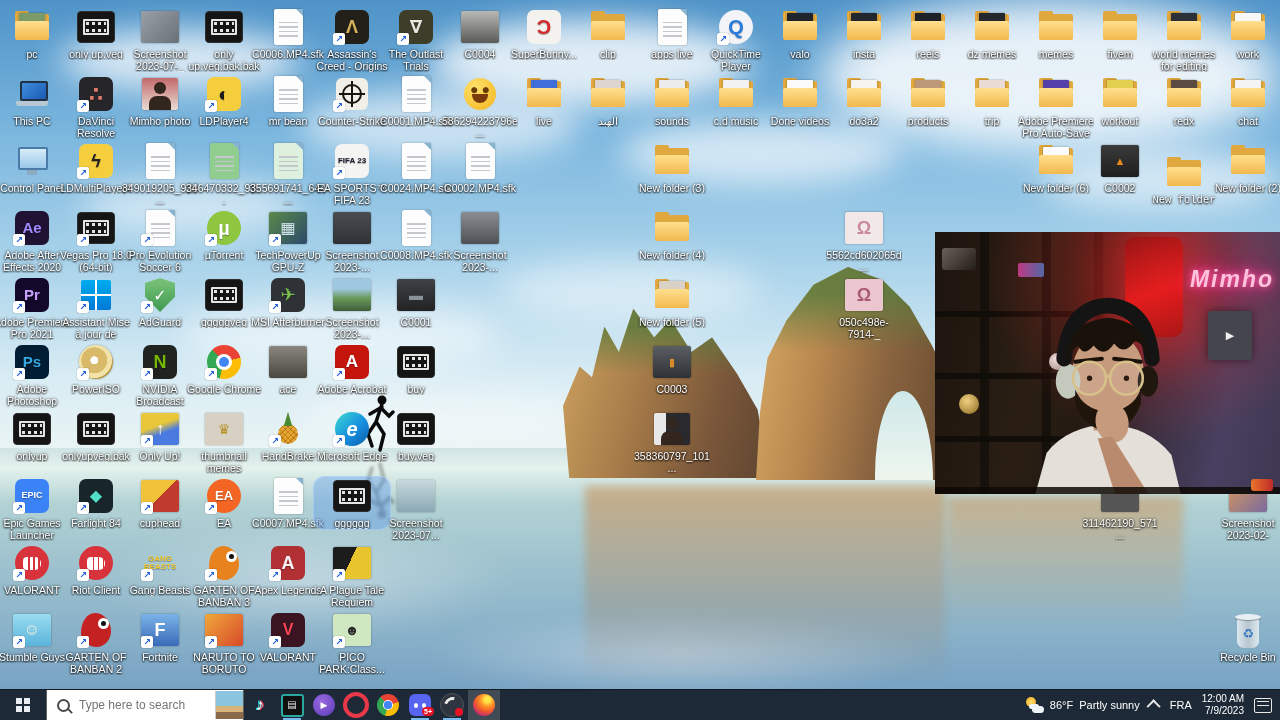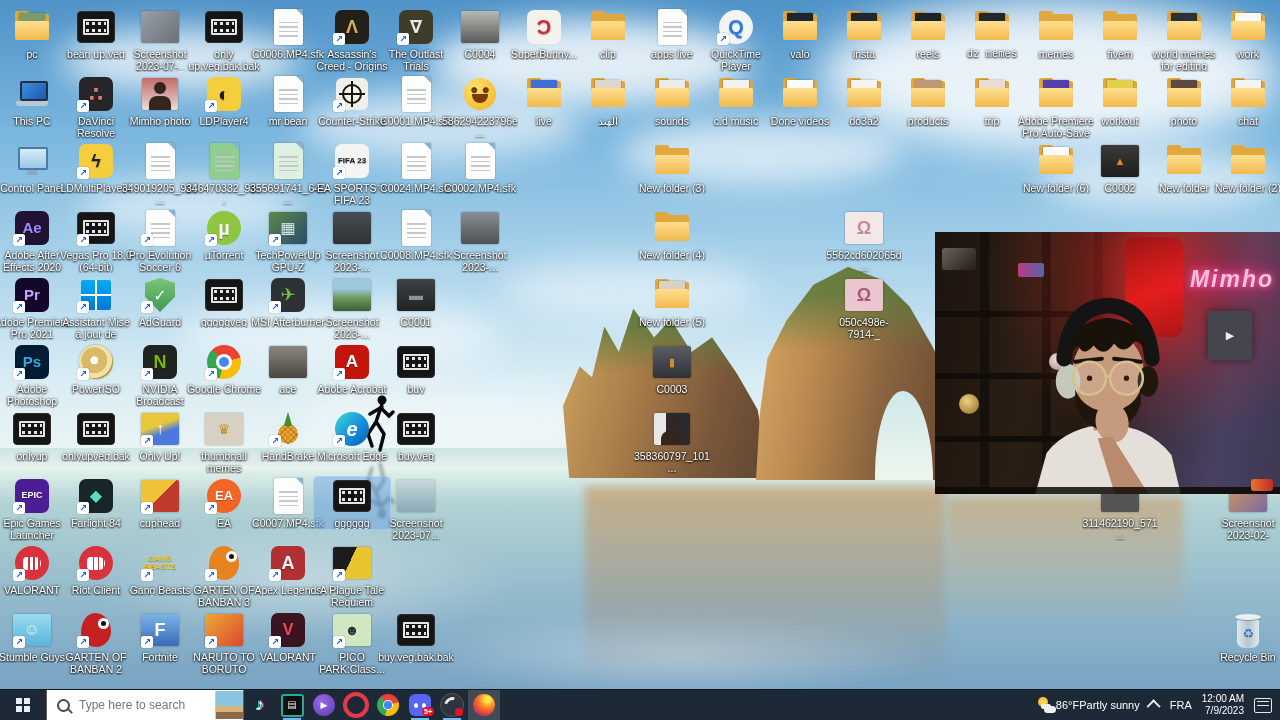--- a/index.html
+++ b/index.html
@@ -34,21 +34,21 @@
   .runner{position:absolute;left:362px;top:394px;width:34px;height:64px;z-index:3;}
   .runner-refl{position:absolute;left:362px;top:456px;width:34px;height:64px;z-index:3;
     transform:scaleY(-1);opacity:.3;filter:blur(1.5px);}
 
   
   .icons{position:absolute;inset:0;z-index:5;}
   .icon{position:absolute;width:76px;display:flex;flex-direction:column;align-items:center;cursor:default;}
   .icon .art{width:40px;height:38px;position:relative;display:flex;align-items:center;justify-content:center;margin-bottom:2px;}
   .icon .lbl{font-size:10.5px;line-height:12px;color:#fff;text-align:center;width:100%;
     text-shadow:0 1px 2px #000,0 0 3px rgba(0,0,0,.85);max-height:25px;overflow:hidden;word-wrap:break-word;}
-  .icon.sel{background:rgba(95,155,230,.42);outline:1px solid rgba(155,200,255,.7);border-radius:4px;}
+  .icon.sel{background:rgba(95,155,230,.42);outline:1px solid rgba(155,200,255,.7);border-radius:10px;}
 
   .fold{position:relative;width:38px;height:30px;display:block;}
   .fb{position:absolute;left:2px;top:2px;width:34px;height:26px;background:#e0a83e;border-radius:2px;}
   .fb::before{content:'';position:absolute;left:0;top:-3px;width:14px;height:5px;background:#e0a83e;border-radius:2px 2px 0 0;}
   .fp{position:absolute;left:6px;top:1px;width:26px;height:20px;border-radius:1px;box-shadow:0 0 2px rgba(0,0,0,.4);}
   .ff{position:absolute;left:2px;top:9px;width:34px;height:19px;border-radius:2px 2px 3px 3px;
     background:linear-gradient(180deg,#ffdf8e,#f2b94e);}
   .filmic{width:36px;height:30px;background:#151515;border:1px solid #2e2e2e;border-radius:4px;position:relative;display:block;}
   .fstrip{position:absol ute;}
   .fstrip{position:absolute;left:5px;right:5px;top:7px;bottom:7px;border:2px solid #e5e5e5;border-radius:1px;}
@@ -163,21 +163,21 @@
   .tb-discord::before,.tb-discord::after{content:'';position:absolute;top:9px;width:4px;height:5px;background:#fff;border-radius:50%;}
   .tb-discord::before{left:5px;} .tb-discord::after{right:5px;}
   .tb-obs{width:22px;height:22px;border-radius:50%;background:#2e3440;border:1px solid #555;position:relative;}
   .tb-obs::before{content:'';position:absolute;left:3px;top:3px;width:11px;height:11px;border:3px solid transparent;
     border-top-color:#e8e8e8;border-radius:50%;transform:rotate(-30deg);}
   .tb-obs::after{content:'';position:absolute;right:0;bottom:0;width:8px;height:8px;background:#e81224;border-radius:50%;}
   .tb-firefox{width:22px;height:22px;border-radius:50%;
     background:radial-gradient(circle at 65% 25%,#ffe84a 0 12%,#ff9a2a 30%,#f0592a 55%,#c02a7a 80%,#7a2a8a 100%);}
   .tb-spacer{flex:1;}
   .tb-tray{display:flex;align-items:center;color:#fff;gap:10px;padding-right:8px;}
-  .tb-weather{display:flex;align-items:center;}
+  .tb-weather{display:flex;align-items:center;gap:6px;}
   .wicon{width:18px;height:16px;position:relative;flex:none;}
   .wicon::before{content:'';position:absolute;left:0;top:0;width:10px;height:10px;border-radius:50%;
     background:radial-gradient(#ffe06a,#f2a81e);}
   .wicon::after{content:'';position:absolute;right:0;bottom:0;width:12px;height:7px;background:#eef4f8;border-radius:6px;
     box-shadow:-4px -3px 0 -1px #eef4f8;}
   .tb-weather span{font-size:11px;white-space:nowrap;}
   .chev{width:8px;height:8px;border-left:2px solid #e8e8e8;border-top:2px solid #e8e8e8;transform:rotate(45deg) translateY(2px);}
   .tb-lang{font-size:11px;}
   .tb-clock{text-align:right;font-size:10px;line-height:12px;}
   .tb-action{width:16px;height:13px;border:1.5px solid #e8e8e8;border-radius:2px;position:relative;}
@@ -235,21 +235,21 @@
           </span>
         </div>
         <div class="lbl">pc</div>
       </div>
       <div class="icon" style="left: 58px; top: 8px;">
         <div class="art">
           <span class="filmic">
             <i class="fstrip"></i>
           </span>
         </div>
-        <div class="lbl">bean up.veg</div>
+        <div class="lbl">only up.veg</div>
       </div>
       <div class="icon" style="left: 122px; top: 8px;">
         <div class="art">
           <span class="imgic" style="background:linear-gradient(135deg,#9aa0a8,#6a7078)"></span>
         </div>
         <div class="lbl">Screenshot 2023-07-_</div>
       </div>
       <div class="icon" style="left: 186px; top: 8px;">
         <div class="art">
           <span class="filmic">
@@ -349,21 +349,21 @@
       <div class="icon" style="left: 890px; top: 8px;">
         <div class="art">
           <span class="fold">
             <i class="fb"></i>
             <i class="fp" style="background:#1e2228"></i>
             <i class="ff"></i>
           </span>
         </div>
         <div class="lbl">reels</div>
       </div>
-      <div class="icon" style="left: 954px; top: 8px; font-family: Liberation Mono, monospace;">
+      <div class="icon" style="left: 954px; top: 8px;">
         <div class="art">
           <span class="fold">
             <i class="fb"></i>
             <i class="fp" style="background:#24282e"></i>
             <i class="ff"></i>
           </span>
         </div>
         <div class="lbl">dz memes</div>
       </div>
       <div class="icon" style="left: 1018px; top: 8px;">
@@ -568,21 +568,21 @@
         <div class="lbl">workout</div>
       </div>
       <div class="icon" style="left: 1146px; top: 75px;">
         <div class="art">
           <span class="fold">
             <i class="fb"></i>
             <i class="fp" style="background:#5a4a42"></i>
             <i class="ff"></i>
           </span>
         </div>
-        <div class="lbl">photo</div>
+        <div class="lbl">redx</div>
       </div>
       <div class="icon" style="left: 1210px; top: 75px;">
         <div class="art">
           <span class="fold">
             <i class="fb"></i>
             <i class="fp" style="background:#f4f4f4"></i>
             <i class="ff"></i>
           </span>
         </div>
         <div class="lbl">chat</div>
@@ -676,21 +676,21 @@
         <div class="lbl">New folder (6)</div>
       </div>
       <div class="icon" style="left: 1082px; top: 142px;">
         <div class="art">
           <span class="imgic" style="background:linear-gradient(180deg,#3a3a3a,#1e1e1e)">
             <b style="color:#e88a1a;font-size:11px">▲</b>
           </span>
         </div>
         <div class="lbl">C0002</div>
       </div>
-      <div class="icon" style="left: 1146px; top: 142px;">
+      <div class="icon" style="left: 1146px; top: 154px; font-family: Liberation Mono, monospace;">
         <div class="art">
           <span class="fold">
             <i class="fb"></i>
             <i class="ff"></i>
           </span>
         </div>
         <div class="lbl">New folder</div>
       </div>
       <div class="icon" style="left: 1210px; top: 142px;">
         <div class="art">
@@ -976,21 +976,21 @@
         <div class="lbl">buy.veg</div>
       </div>
       <div class="icon" style="left: 634px; top: 410px;">
         <div class="art">
           <span class="portr" style="background:linear-gradient(90deg,#e8e8e8 32%,#2a2a2e 32%)"></span>
         </div>
         <div class="lbl">358360797_101...</div>
       </div>
       <div class="icon" style="left: -6px; top: 477px;">
         <div class="art">
-          <span class="appic" style="background:#4c1d95">
+          <span class="appic" style="background:#3b82f6">
             <b style="color:#ffffff;font-size:9px">EPIC</b>
           </span>
           <span class="sca">↗</span>
         </div>
         <div class="lbl">Epic Games Launcher</div>
       </div>
       <div class="icon" style="left: 58px; top: 477px;">
         <div class="art">
           <span class="appic" style="background:#18262a">
             <b style="color:#52e0c8;font-size:16px">◆</b>
@@ -1138,28 +1138,20 @@
         <div class="lbl">VALORANT</div>
       </div>
       <div class="icon" style="left: 314px; top: 611px;">
         <div class="art">
           <span class="imgic" style="background:#cfe8c2">
             <b style="color:#2a2a2a;font-size:14px">☻</b>
           </span>
           <span class="sca">↗</span>
         </div>
         <div class="lbl">PICO PARK:Class...</div>
-      </div>
-      <div class="icon" style="left: 378px; top: 611px;">
-        <div class="art">
-          <span class="filmic">
-            <i class="fstrip"></i>
-          </span>
-        </div>
-        <div class="lbl">buy.veg.bak.bak</div>
       </div>
       <div class="icon" style="left: 1210px; top: 611px;">
         <div class="art">
           <span class="recyc">
             <i></i>
             <b>♻</b>
           </span>
         </div>
         <div class="lbl">Recycle Bin</div>
       </div>

